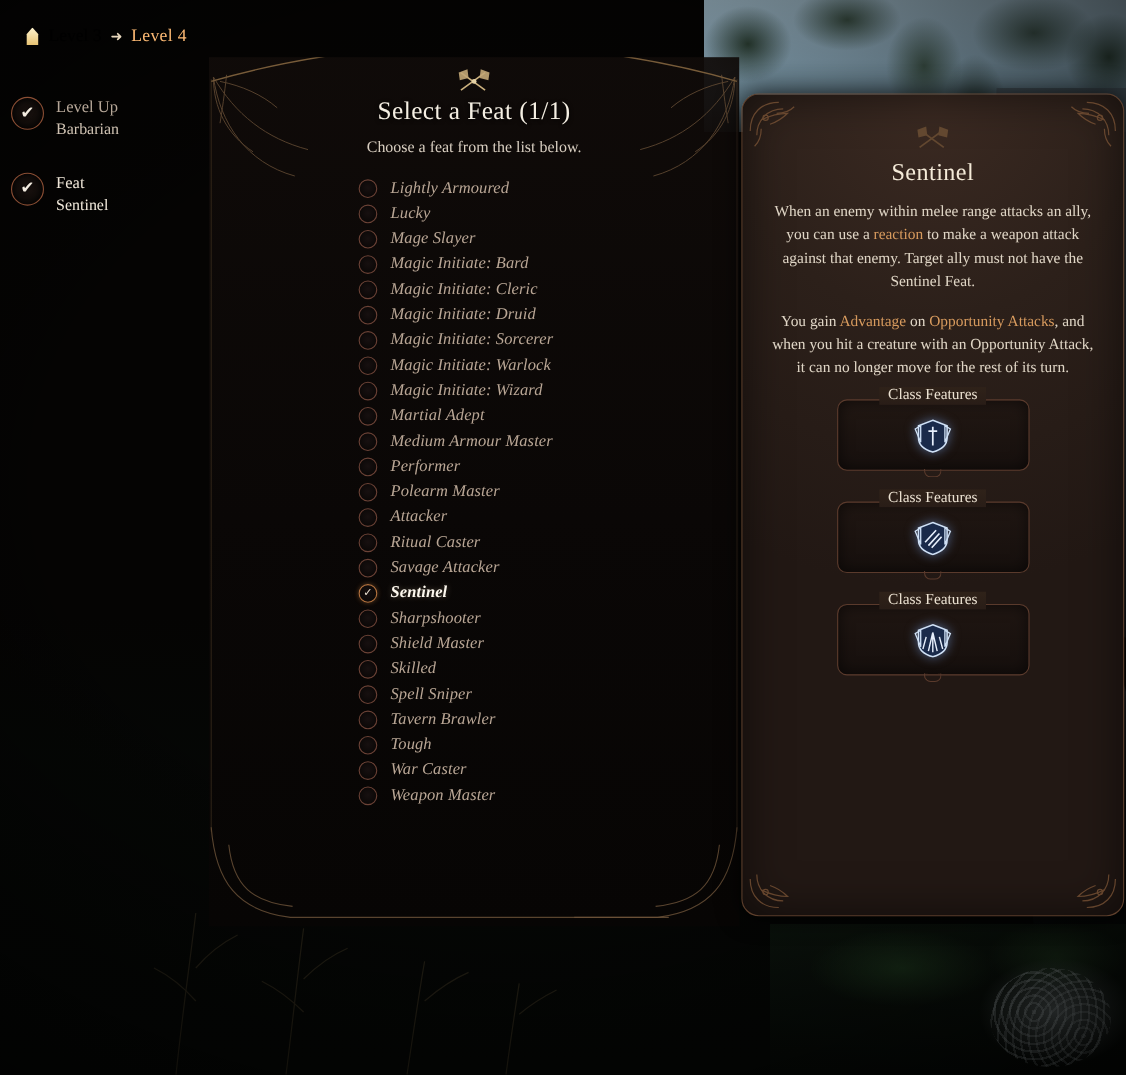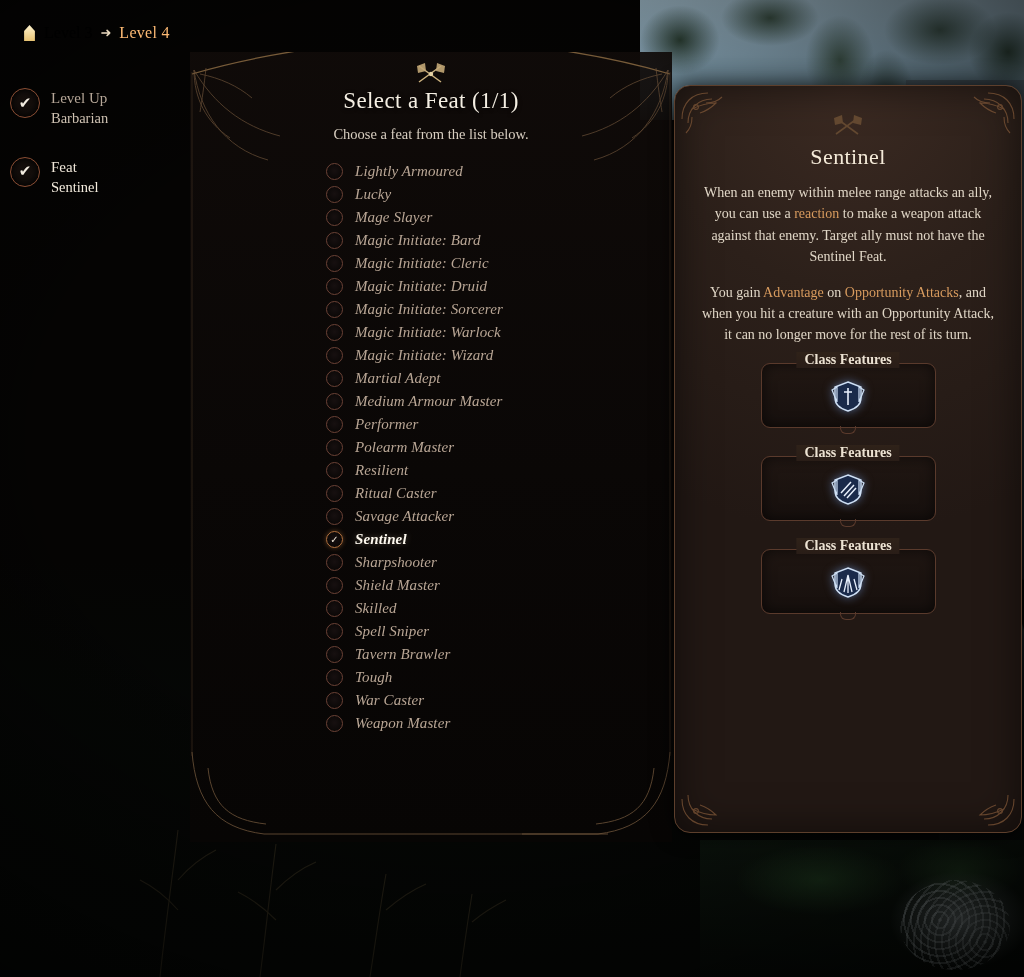--- a/index.html
+++ b/index.html
@@ -292,21 +292,20 @@
   }
   .cf-title {
     position: absolute;
     left: 50%; top: -12px;
     transform: translateX(-50%);
     padding: 0 8px;
     background: linear-gradient(180deg,#2f2219,#291d17);
     font-size: 14px;
     color: #ece2d2;
     white-space: nowrap;
-    font-weight: bold;
   }
   .cf-icon {
     position: absolute;
     left: 50%; top: 50%;
     transform: translate(-50%,-50%);
     width: 36px; height: 32px;
     filter: drop-shadow(0 0 5px rgba(120,160,230,.55));
   }
   .cf-notch {
     position: absolute;
@@ -474,21 +473,21 @@
         <div class="feat-row">
           <div class="radio"></div>
           <div class="feat-label">Performer</div>
         </div>
         <div class="feat-row">
           <div class="radio"></div>
           <div class="feat-label">Polearm Master</div>
         </div>
         <div class="feat-row">
           <div class="radio"></div>
-          <div class="feat-label">Resilient</div>
+          <div class="feat-label">Attacker</div>
         </div>
         <div class="feat-row">
           <div class="radio"></div>
           <div class="feat-label">Ritual Caster</div>
         </div>
         <div class="feat-row">
           <div class="radio"></div>
           <div class="feat-label">Savage Attacker</div>
         </div>
         <div class="feat-row selected">

